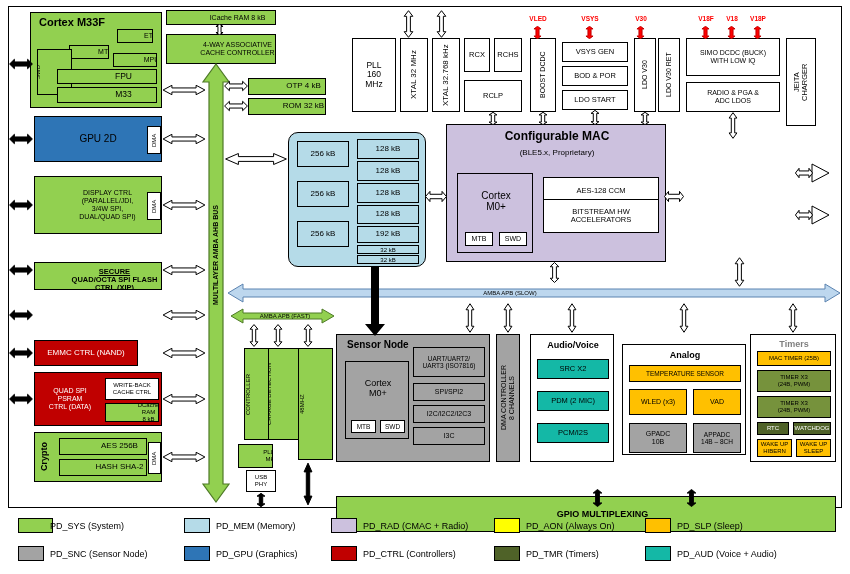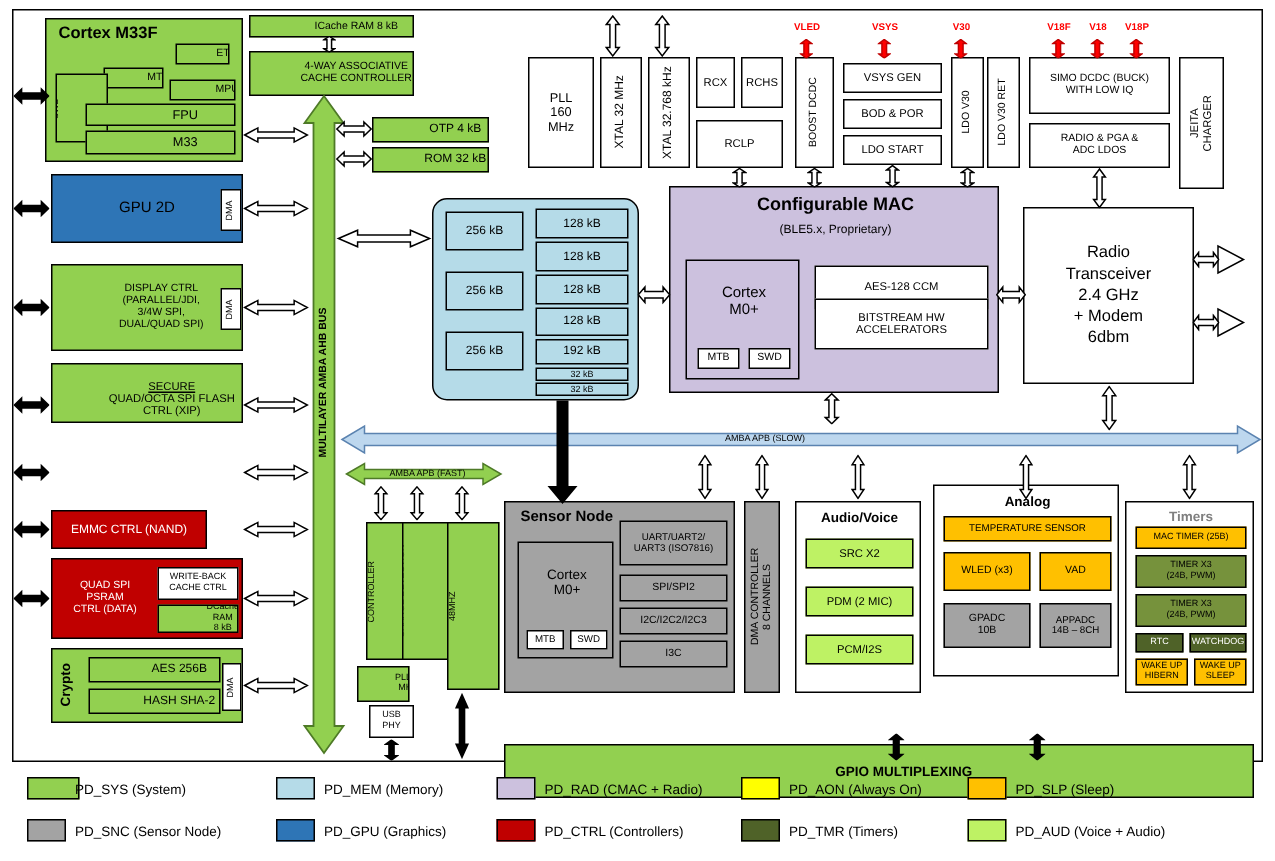--- a/index.html
+++ b/index.html
@@ -20,21 +20,21 @@
   .fs11{font-size:11px;}.fs12{font-size:12px;}
   .f-sys{background:#92D050;padding-left:33px;}
   .f-mem{background:#B5DBE8;}
   .f-rad{background:#CCC1DE;}
   .f-aon{background:#FFFF00;}
   .f-slp{background:#FFC000;}
   .f-snc{background:#a3a3a3;}
   .f-gpu{background:#2E75B6;}
   .f-ctrl{background:#C00000;color:#fff;}
   .f-tmr{background:#4F6228;color:#fff;}
-  .f-aud{background:#bef264;}
+  .f-aud{background:#14b8a6;}
   .f-olive{background:#76923C;}
   .f-white{background:#fff;}
   .pin{position:absolute;width:28px;text-align:center;color:#FF0000;font-weight:700;font-size:6.5px;top:15px;}
   .ov{position:absolute;left:0;top:0;}
   .ov use{fill:#fff;stroke:#000;stroke-width:1px;}
   .ov use.s{fill:#000;}
   .ov use.r{fill:#FF0000;stroke:#C00000;}
 </style>
 </head>
 <body>
@@ -63,21 +63,21 @@
   </div>
 
   <div class="b b2 f-sys fs7" style="left:34px;top:176px;width:128px;height:58px;padding-right:14px;">
     <span>DISPLAY CTRL
 (PARALLEL/JDI,
 3/4W SPI,
 DUAL/QUAD SPI)</span>
     <div class="b f-white fs6 vt" style="left:112px;top:15px;width:14px;height:28px;">DMA</div>
   </div>
 
-  <div class="b b2 f-sys fs75" style="left:34px;top:242px;width:128px;height:40px;">
+  <div class="b b2 f-sys fs75" style="left:34px;top:262px;width:128px;height:28px;font-weight:bold;">
     <div style="width:116px;">
       <span class="u">SECURE</span>
       <span>QUAD/OCTA SPI FLASH CTRL (XIP)</span>
     </div>
   </div>
 
 
   <div class="b b2 f-ctrl fs8" style="left:34px;top:340px;width:104px;height:26px;">EMMC CTRL (NAND)</div>
 
   <div class="blk f-ctrl" style="left:34px;top:372px;width:128px;height:54px;">
@@ -142,25 +142,20 @@
       <div class="b nb fs10" style="left:0;top:12px;width:76px;height:30px;">Cortex
 M0+</div>
       <div class="b f-white fs7" style="left:7px;top:58px;width:28px;height:14px;">MTB</div>
       <div class="b f-white fs7" style="left:41px;top:58px;width:28px;height:14px;">SWD</div>
     </div>
     <div class="b f-white fs75" style="left:96px;top:52px;width:116px;height:29px;">AES-128 CCM</div>
     <div class="b f-white fs75" style="left:96px;top:74px;width:116px;height:34px;">BITSTREAM HW
 ACCELERATORS</div>
   </div>
 
-  <div class="b b2 f-white fs11" style="left:682px;top:138px;width:114px;height:118px;line-height:1.3;">Radio
-Transceiver
-2.4 GHz
-+ Modem
-6dbm</div>
 
   <div class="blk f-snc" style="left:336px;top:334px;width:154px;height:128px;">
     <div class="lbl bold fs10" style="left:10px;top:4px;">Sensor Node</div>
     <div class="abs f-snc" style="left:8px;top:26px;width:64px;height:78px;border:1px solid #000;">
       <div class="b nb fs9" style="left:0;top:12px;width:64px;height:28px;">Cortex
 M0+</div>
       <div class="b f-white fs65" style="left:5px;top:58px;width:25px;height:13px;">MTB</div>
       <div class="b f-white fs65" style="left:34px;top:58px;width:25px;height:13px;">SWD</div>
     </div>
     <div class="b f-snc fs65" style="left:76px;top:12px;width:72px;height:30px;">UART/UART2/
@@ -173,21 +168,21 @@
   <div class="b b2 f-snc fs7 vt" style="left:496px;top:334px;width:24px;height:128px;">DMA CONTROLLER
 8 CHANNELS</div>
 
   <div class="blk f-white" style="left:530px;top:334px;width:84px;height:128px;">
     <div class="b nb bold fs9" style="left:0;top:4px;width:84px;height:12px;">Audio/Voice</div>
     <div class="b f-aud fs75" style="left:6px;top:24px;width:72px;height:20px;">SRC X2</div>
     <div class="b f-aud fs75" style="left:6px;top:56px;width:72px;height:20px;">PDM (2 MIC)</div>
     <div class="b f-aud fs75" style="left:6px;top:88px;width:72px;height:20px;">PCM/I2S</div>
   </div>
 
-  <div class="blk f-white" style="left:622px;top:323px;width:124px;height:128px;">
+  <div class="blk f-white" style="left:622px;top:344px;width:124px;height:111px;">
     <div class="b nb bold fs9" style="left:0;top:4px;width:124px;height:12px;">Analog</div>
     <div class="b f-slp fs65" style="left:6px;top:20px;width:112px;height:17px;">TEMPERATURE SENSOR</div>
     <div class="b f-slp fs7" style="left:6px;top:44px;width:58px;height:26px;">WLED (x3)</div>
     <div class="b f-slp fs7" style="left:70px;top:44px;width:48px;height:26px;">VAD</div>
     <div class="b f-snc fs7" style="left:6px;top:78px;width:58px;height:30px;">GPADC
 10B</div>
     <div class="b f-snc fs65" style="left:70px;top:78px;width:48px;height:30px;">APPADC
 14B – 8CH</div>
   </div>
 

